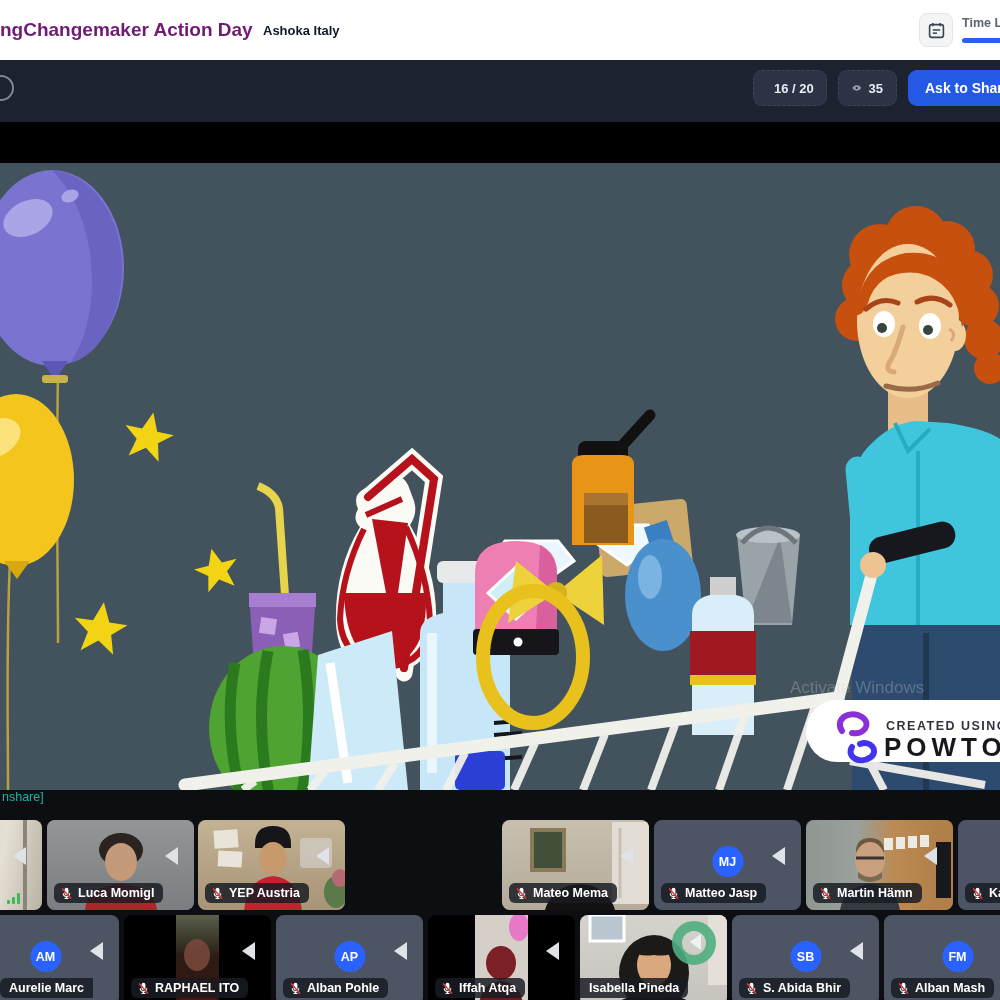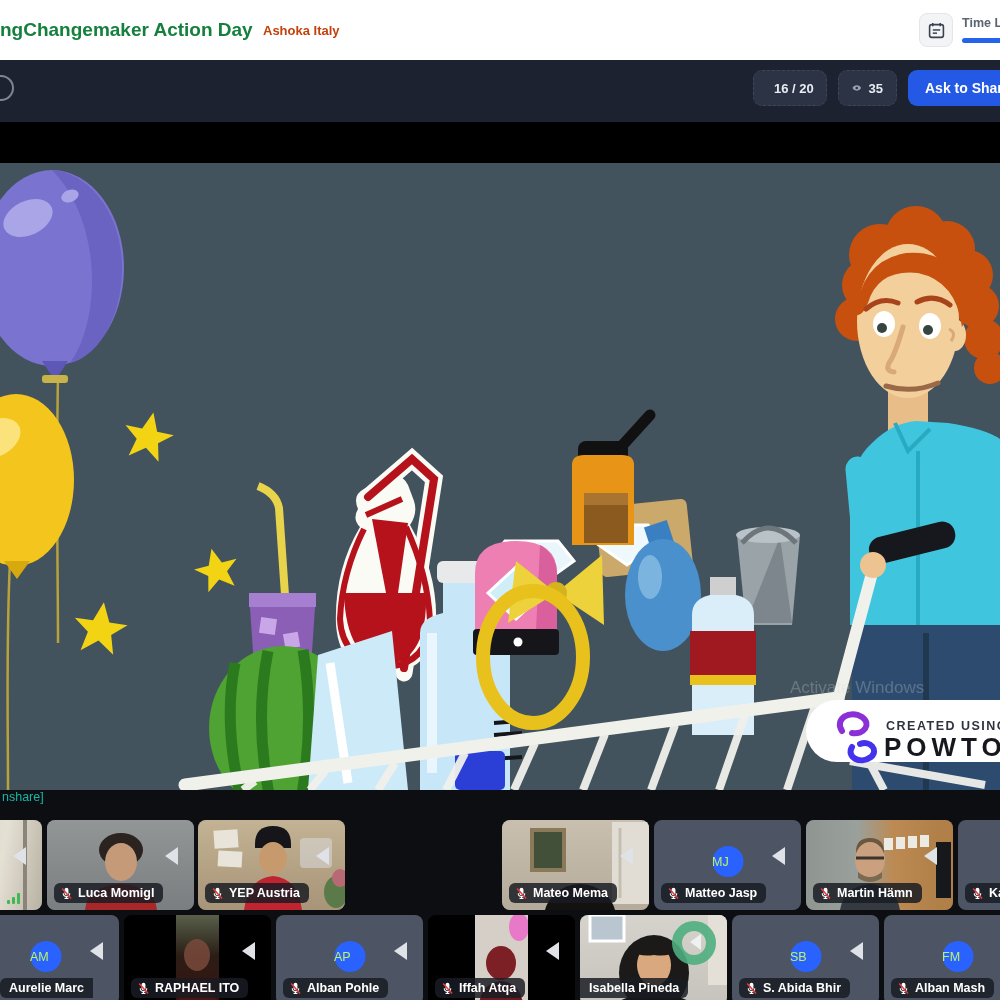--- a/index.html
+++ b/index.html
@@ -2,22 +2,22 @@
 <html><head>
 <meta charset="utf-8">
 <style>
   html,body{margin:0;padding:0;}
   body{
     width:1000px;height:1000px;overflow:hidden;position:relative;
     background:#0c0e12;font-family:"Liberation Sans",sans-serif;
   }
   
   .header{position:absolute;left:0;top:0;width:1000px;height:60px;background:#ffffff;border-bottom:1px solid #e6e8ec;}
-  .header-title{position:absolute;left:0px;top:19px;font-size:19px;font-weight:700;color:#15803d;white-space:nowrap;}
-  .header-subtitle{position:absolute;left:263px;top:23px;font-size:13px;font-weight:700;color:#c2410c;white-space:nowrap;}
+  .header-title{position:absolute;left:0px;top:19px;font-size:19px;font-weight:700;color:#701a75;white-space:nowrap;}
+  .header-subtitle{position:absolute;left:263px;top:23px;font-size:13px;font-weight:700;color:#0f172a;white-space:nowrap;}
   .cal-btn{position:absolute;left:919px;top:13px;width:32px;height:32px;border-radius:8px;background:#f3f4f6;border:1px solid #e3e5e9;display:flex;align-items:center;justify-content:center;}
   .time-left{position:absolute;left:962px;top:16px;font-size:12.5px;font-weight:600;color:#5a6472;white-space:nowrap;}
   .time-bar{position:absolute;left:962px;top:38px;width:60px;height:5px;border-radius:3px;background:#2563eb;}
   
   .toolbar{position:absolute;left:0;top:60px;width:1000px;height:62px;background:#1c2230;}
   .info-circle{position:absolute;left:-12px;top:15px;width:22px;height:22px;border-radius:50%;border:2px solid #7d8694;}
   .pill{position:absolute;top:10px;height:36px;border-radius:9px;background:#2b3344;border:1px dashed #3d4556;display:flex;align-items:center;gap:7px;padding:17px 13px;box-sizing:border-box;color:#e9ecf2;font-size:13px;font-weight:700;white-space:nowrap;}
   .pill-people{left:753px;width:74px;}
   .pill-eye{left:838px;width:59px;}
   .share-btn{position:absolute;left:908px;top:10px;width:132px;height:36px;border-radius:9px;background:#2459e6;color:#ffffff;font-size:14px;font-weight:700;border:none;display:flex;align-items:center;padding:0 0 0 17px;white-space:nowrap;}
@@ -25,21 +25,21 @@
   .stage{position:absolute;left:0;top:122px;width:1000px;height:554px;background:#000000;}
   .anim{position:absolute;left:0;top:41px;width:1000px;height:627px;display:block;}
   .share-label{position:absolute;left:2px;top:668px;color:#14b8a6;font-size:12.5px;font-weight:500;white-space:nowrap;}
   
   .strip{position:absolute;left:0;width:1000px;height:90px;}
   #row1{top:820px;} #row2{top:915px;}
   .tile{position:absolute;top:0;height:90px;width:147px;border-radius:8px;overflow:hidden;background:#4d5565;}
   .spk{position:absolute;right:16px;top:27px;width:0;height:0;border-top:9px solid transparent;border-bottom:9px solid transparent;border-right:13px solid #dfe2e6;}
   .name-label{position:absolute;left:7px;bottom:7px;display:flex;align-items:center;gap:5px;background:rgba(24,27,34,0.84);border-radius:6px;padding:3px 9px 3px 6px;color:#ffffff;font-size:12.5px;font-weight:600;white-space:nowrap;max-width:134px;overflow:hidden;justify-content:center;}
   .name-label.no-mic{padding-left:9px;left:0;border-radius:0 6px 6px 0;}
-  .init-avatar{position:absolute;left:50%;top:26px;transform:translateX(-50%);width:31px;height:31px;border-radius:50%;background:#2962ff;color:#bef264;font-size:12.5px;font-weight:400;display:flex;align-items:center;}
+  .init-avatar{position:absolute;left:50%;top:26px;transform:translateX(-50%);width:31px;height:31px;border-radius:50%;background:#2962ff;color:#ffffff;font-size:12.5px;font-weight:700;display:flex;align-items:center;justify-content:center;}
   .fill{position:absolute;inset:0;}
   .strip-video{position:absolute;top:0;bottom:0;}
   .green-ring{position:absolute;right:11px;top:6px;width:44px;height:44px;border-radius:50%;border:10px solid #4fae7f;box-sizing:border-box;opacity:.9;}
   .ring-spk{position:absolute;right:26px;top:19px;border-top:8px solid transparent;border-bottom:8px solid transparent;border-right:11px solid #eef1f2;width:0;height:0;}
   .sig-bars{position:absolute;left:112px;bottom:6px;display:flex;align-items:flex-end;gap:2px;}
   .sig-bars i{display:block;width:3px;background:#3dba54;border-radius:1px;}
 </style>
 </head>
 <body>
 

